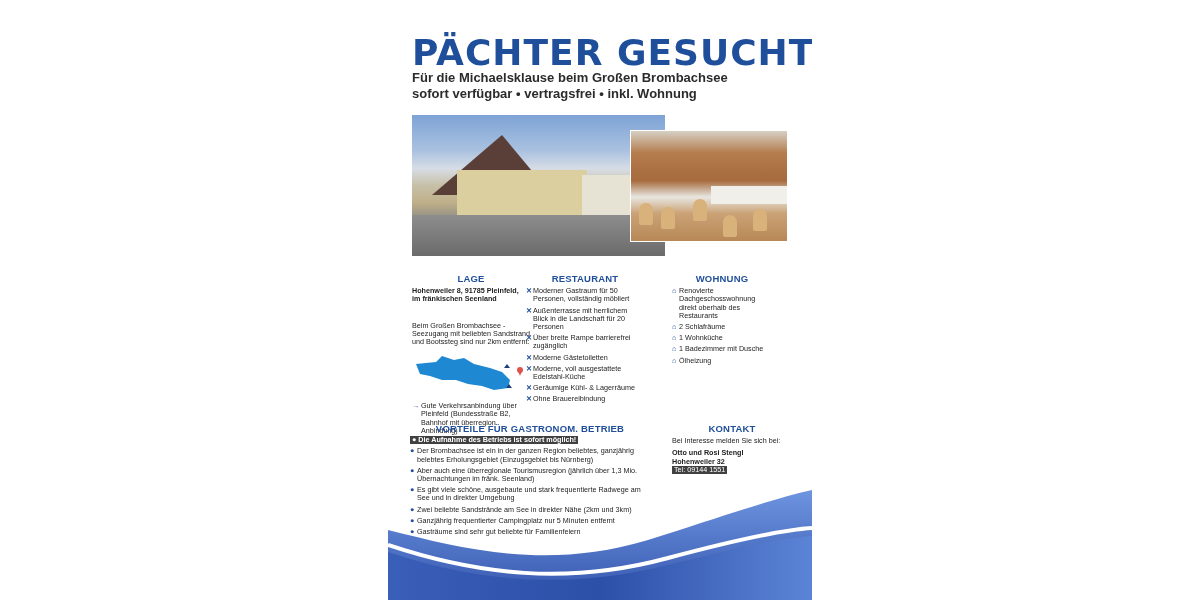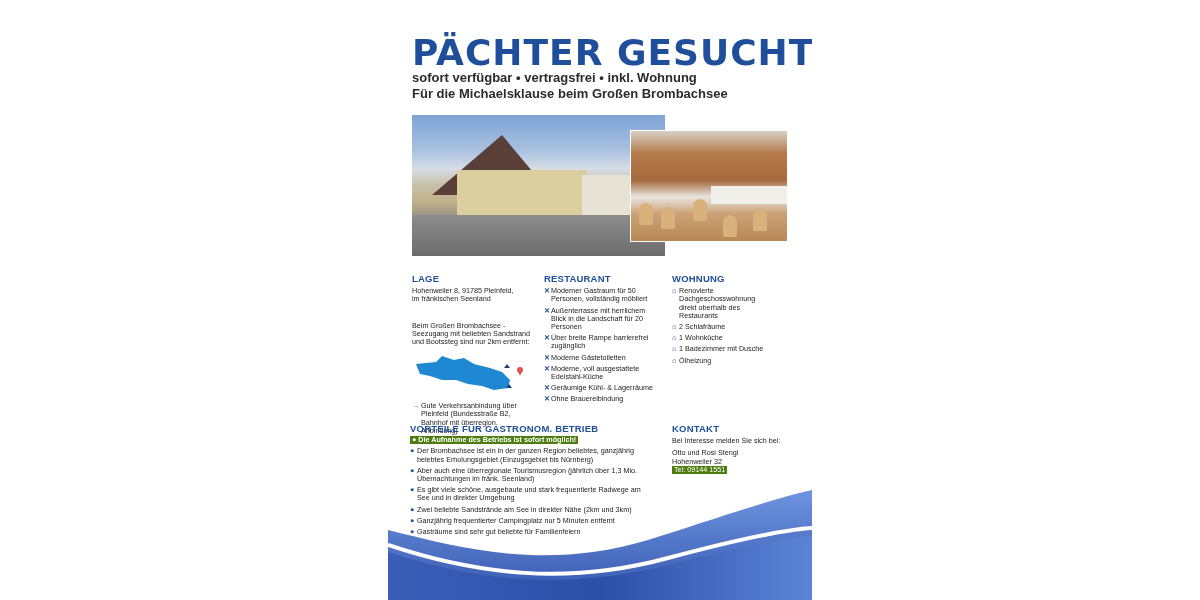--- a/index.html
+++ b/index.html
@@ -12,38 +12,38 @@
     background: linear-gradient(180deg, #7ea3d6 0%, #a9c1e0 25%, #d7dde6 38%, #c7c0a8 50%, #bfb089 62%, #8c8a84 75%, #9a9a9a 100%); }
   .photo-house .roof { position: absolute; left: 20px; top: 20px; width: 0; height: 0; border-left: 70px solid transparent; border-right: 50px solid transparent; border-bottom: 60px solid #5a3f38; }
   .photo-house .wall { position: absolute; left: 45px; top: 55px; width: 130px; height: 60px; background: #dccf9f; }
   .photo-house .wall2 { position: absolute; left: 170px; top: 60px; width: 70px; height: 55px; background: #e7e3d4; }
   .photo-house .rail { position: absolute; left: 0; top: 100px; width: 253px; height: 41px; background: linear-gradient(180deg, #8d8d8d, #6b6b6b); }
   .photo-room { position: absolute; left: 242px; top: 130px; width: 158px; height: 112px; overflow: hidden;
     background: linear-gradient(180deg, #d6d0c4 0%, #b57c4d 20%, #a66a3d 45%, #e8e6e0 60%, #caa276 75%, #b88856 100%); border: 1px solid #fff; }
   .photo-room .table { position: absolute; left: 80px; top: 55px; width: 78px; height: 18px; background: #f1efe9; }
   .photo-room .chair { position: absolute; width: 14px; height: 22px; border-radius: 7px 7px 2px 2px; background: #d9b17a; }
   .col { position: absolute; font-size: 7.2px; line-height: 8.2px; color: #222; }
-  .h { font-weight: bold; color: #1f4e9a; font-size: 9.5px; margin-bottom: 4px; letter-spacing: 0.2px; }
-  .bold { font-weight: normal; }
+  .h { font-weight: bold; color: #1f4e9a; font-size: 9.5px; margin-bottom: 4px; letter-spacing: 0.2px; text-align: center; }
+  .bold { font-weight: bold; }
   .item { display: flex; margin-bottom: 3px; }
   .item .mk { width: 7px; flex: 0 0 7px; color: #1f4e9a; font-weight: bold; }
   .map { position: relative; width: 120px; height: 50px; margin: 4px 0 2px 0; }
   .note { display: flex; }
-  .hl { background: #4d7c0f; color: #fff; font-weight: bold; padding: 0 2px; display: inline-block; }
+  .hl { background: #404040; color: #fff; font-weight: bold; padding: 0 2px; display: inline-block; }
   .wave { position: absolute; left: 0; bottom: 0; width: 424px; height: 110px; }
 </style>
 </head>
 <body>
 
 <div class="poster">
 
   <div class="title">PÄCHTER GESUCHT!</div>
   <div class="subtitle">
+    <div>Für die Michaelsklause beim Großen Brombachsee</div>
     <div>sofort verfügbar  •  vertragsfrei  •  inkl. Wohnung</div>
-    <div>Für die Michaelsklause beim Großen Brombachsee</div>
   </div>
 
   <div class="photo-house">
     <div class="roof"></div>
     <div class="wall"></div>
     <div class="wall2"></div>
     <div class="rail"></div>
   </div>
   <div class="photo-room">
     <div class="table"></div>
@@ -67,21 +67,21 @@
         <circle cx="108" cy="20" r="3" fill="#e0524b"></circle>
         <path d="M106 21 L108 26 L110 21 Z" fill="#e0524b"></path>
       </svg>
     </div>
     <div class="note">
       <span style="width:9px;flex:0 0 9px;color:#1f4e9a;">→</span>
       <span>Gute Verkehrsanbindung über Pleinfeld (Bundesstraße B2, Bahnhof mit überregion. Anbindung)</span>
     </div>
   </div>
 
-  <div class="col" style="left:156px; top:275px; width:118px;">
+  <div class="col" style="left:138px; top:275px; width:118px;">
     <div class="h">RESTAURANT</div>
     <div class="item">
         <span class="mk">✕</span>
         <span>Moderner Gastraum für 50 Personen, vollständig möbliert</span>
       </div>
     <div class="item">
         <span class="mk">✕</span>
         <span>Außenterrasse mit herrlichem Blick in die Landschaft für 20 Personen</span>
       </div>
     <div class="item">

